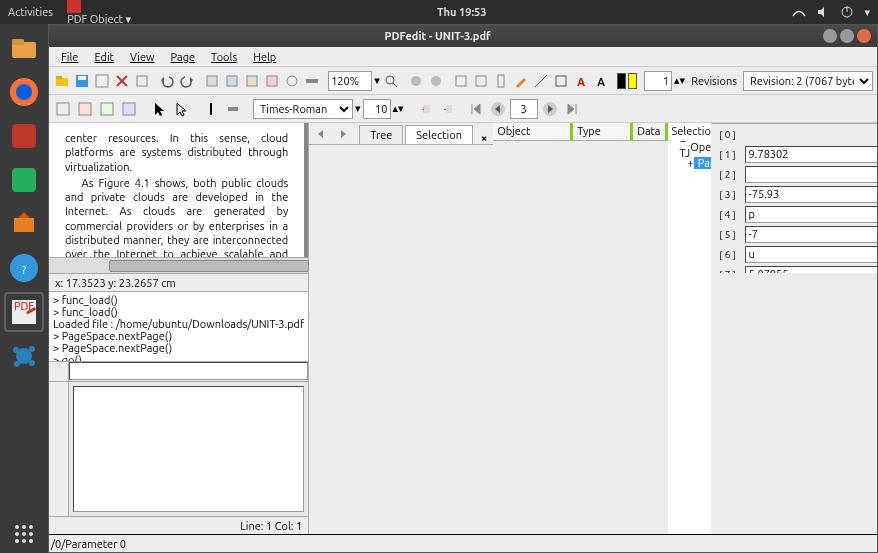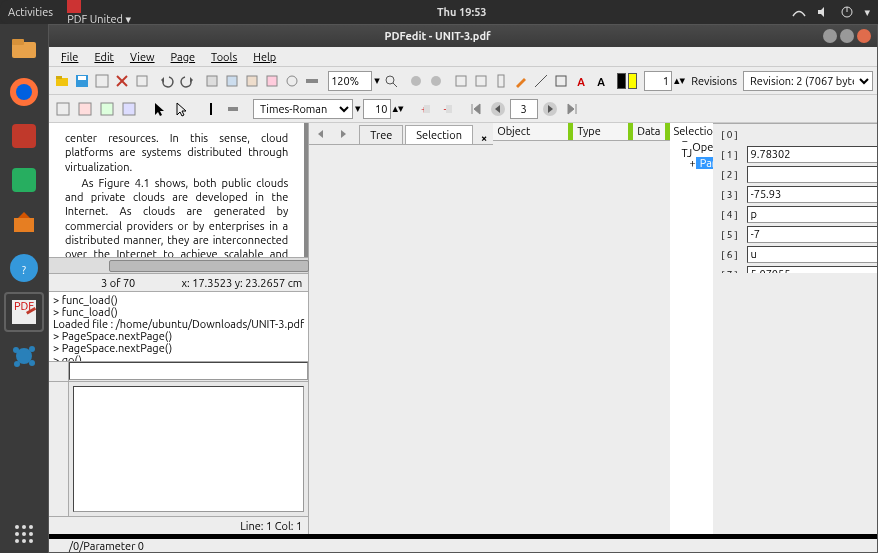--- a/index.html
+++ b/index.html
@@ -45,30 +45,30 @@
 .console { flex: 1; background: #fff; border-top: 1px solid #aaa; font-family: monospace; font-size: 10px; padding: 2px 4px; overflow: hidden; }
 .console-line { white-space: nowrap; }
 .input-row { display: flex; height: 20px; border-top: 1px solid #aaa; }
 .input-row .prompt-icon { width: 20px; background: #ededed; border-right: 1px solid #aaa; }
 .input-row input { flex: 1; border: 1px inset #999; background: #fff; padding: 0 3px; height: 18px; }
 
 .editor-area { flex: 1; display: flex; border-top: 1px solid #aaa; }
 .editor-area textarea { flex: 1; border: 1px inset #999; background: #fff; margin: 4px; resize: none; }
 .editor-status { height: 18px; background: #ededed; border-top: 1px solid #aaa; display: flex; align-items: center; justify-content: flex-end; padding: 0 6px; }
 
-.bottom-status { height: 18px; background: #ededed; border-top: 5px solid #000000; display: flex; align-items: center; padding: 0 20px; }
+.bottom-status { height: 18px; background: #ededed; border-top: 1px solid #000000; display: flex; align-items: center; padding: 0 2px; }
 
 .right-panel { flex: 1; display: flex; flex-direction: row; background: #ededed; }
 .tree-tabs { height: 22px; display: flex; align-items: flex-end; border-bottom: 1px solid #aaa; padding-left: 2px; gap: 2px; }
 .tree-nav { display: flex; gap: 2px; margin-right: 4px; }
 .tree-tab { padding: 3px 10px; border: 1px solid #aaa; border-bottom: none; background: #ededed; }
 .tree-tab.active { background: #fff; }
 .tree-close { margin-left: auto; padding: 0 6px; font-weight: bold; }
 .tree-headers { height: 18px; display: flex; border-bottom: 1px solid #aaa; background: #f5f5f5; }
-.tree-headers div { padding: 2px 4px; border-right: 5px solid #84cc16; }
+.tree-headers div { padding: 2px 4px; border-right: 3px solid #84cc16; }
 .tree-body { flex: 1; background: #fff; font-size: 11px; overflow: hidden; position: relative; }
 .tree-row { display: flex; height: 16px; align-items: center; }
 .tree-row .c1 { width: 80px; padding-left: 4px; }
 .tree-row .c1b { width: 80px; padding-left: 12px; }
 .tree-row .c1c { width: 80px; padding-left: 20px; white-space: nowrap; }
 .tree-row .c2 { width: 60px; }
 .tree-row .c3 { flex: 1; }
 .param-selected { background: #3399ff; color: #fff; padding: 0 4px; display: inline-block; }
 
 .param-grid { border-top: 1px solid #aaa; background: #ededed; overflow-y: auto; max-height: 150px; }
@@ -82,21 +82,21 @@
 .c-sw { width: 16px; height: 16px; border: 1px solid #555; }
 </style>
 </head>
 <body>
 
 <div class="ubuntu-topbar">
   <div class="left">
     <span>Activities</span>
     <span><svg width="14" height="14">
           <rect width="14" height="14" fill="#c33"></rect>
-        </svg> <span>PDF United ▾</span></span>
+        </svg> <span>PDF Object ▾</span></span>
   </div>
   <div class="center">Thu 19:53</div>
   <div class="right">
     <svg class="tray-ico">
         <path d="M1 11 Q7 2 13 11" stroke="#ddd" fill="none" stroke-width="1.5"></path>
       </svg>
     <svg class="tray-ico">
         <path d="M2 5v4h3l3 3V2L5 5z" fill="#ddd"></path>
       </svg>
     <svg class="tray-ico">
@@ -431,21 +431,20 @@
           <p>center resources. In this sense, cloud platforms are systems distributed through virtualization.</p>
           <p style="text-indent:1.5em">As Figure 4.1 shows, both public clouds and private clouds are developed in the Internet. As clouds are generated by commercial providers or by enterprises in a distributed manner, they are interconnected over the Internet to achieve scalable and efficient computing services. Commercial providers such as Amazon, Google, and Microsoft created their platforms to be distributed geographically. This distribution is partially attributed to fault tolerance, response latency reduction, and even legal reasons. Intranet-based private clouds are linked to public clouds to get additional resources. Nevertheless, users in Europe may not feel comfortable using clouds in the United States, and vice versa, until extensive service-level agreements (SLAs) are developed between the two user communities.</p>
 
         </div>
       </div>
       <div class="hscroll">
           <div class="hscroll-thumb"></div>
         </div>
       <div class="statusbar">
         <span></span>
-        <span class="sb-center">3 of 70</span>
         <span>x: 17.3523 y: 23.2657 cm</span>
       </div>
 
       <div class="console-area">
         <div class="console">
           <div class="console-line">&gt; func_load()</div>
           <div class="console-line">&gt; func_load()</div>
           <div class="console-line">Loaded file : /home/ubuntu/Downloads/UNIT-3.pdf</div>
           <div class="console-line">&gt; PageSpace.nextPage()</div>
           <div class="console-line">&gt; PageSpace.nextPage()</div>

